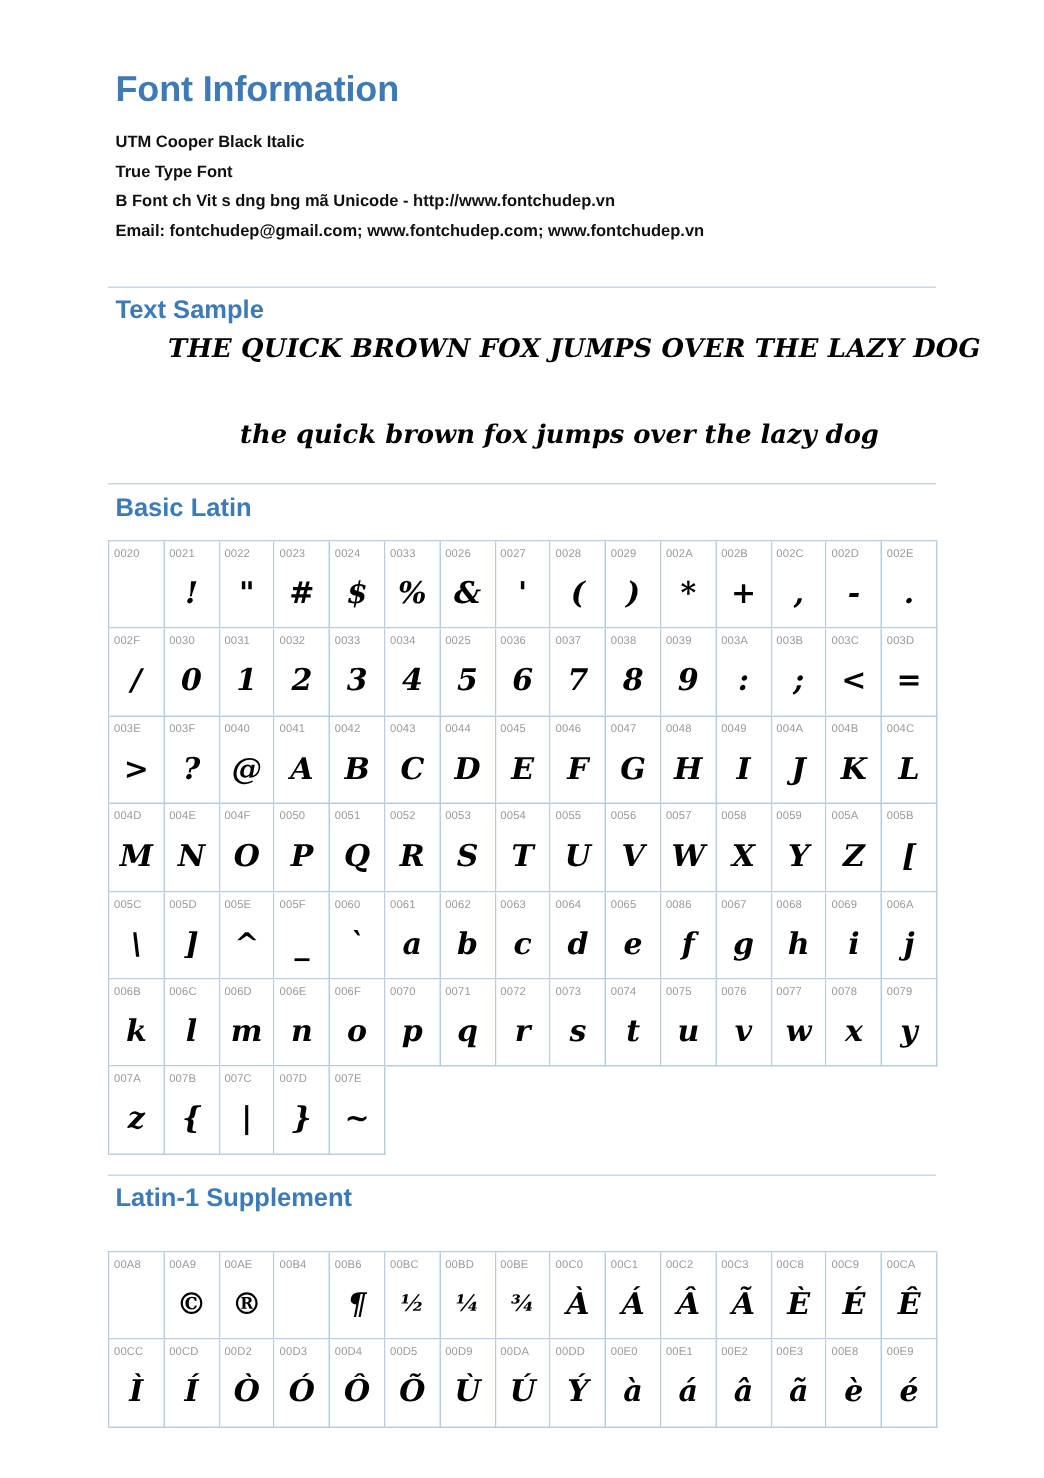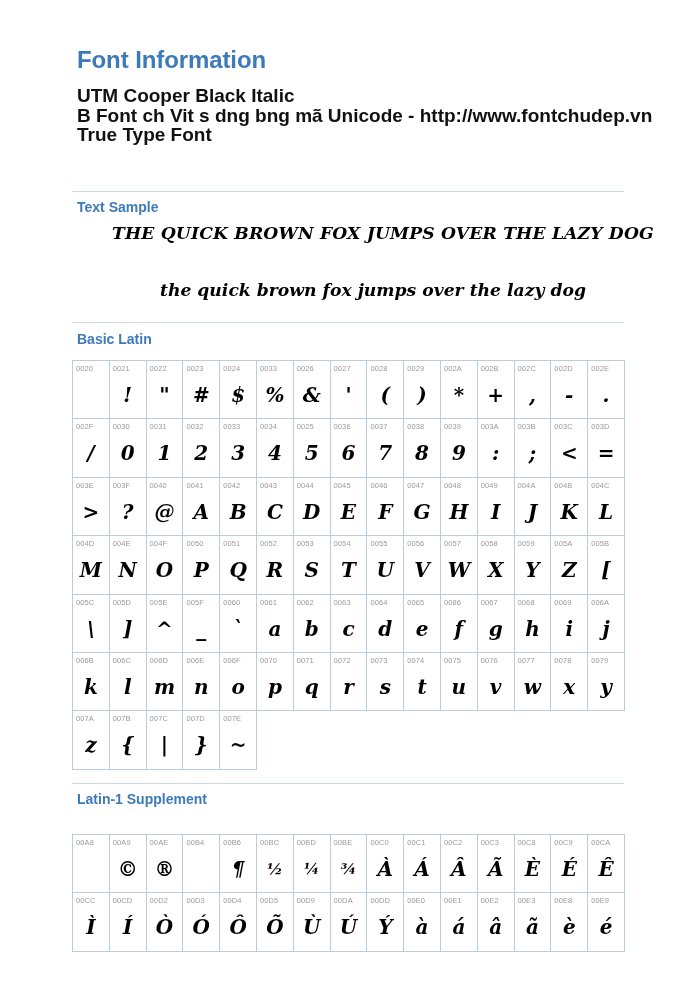--- a/index.html
+++ b/index.html
@@ -1,45 +1,46 @@
 <!DOCTYPE html>
 <html><head>
 <meta charset="utf-8">
 <style>
   html, body { margin: 0; padding: 0; background: #ffffff; }
   body { width: 696px; height: 985px; position: relative; overflow: hidden; font-family: "Liberation Sans", sans-serif; color: #111; }
   .page { position: absolute; left: 0; top: 0; width: 696px; height: 985px; }
 
   .title { position: absolute; left: 77px; top: 46px; font-size: 24px; font-weight: bold; color: #3d7ab8; line-height: 28px; letter-spacing: -0.1px; }
-  .info { position: absolute; left: 77px; top: 86px; font-size: 19px; font-weight: bold; line-height: 19.7px; color: #111; white-space: nowrap; }
+  .info { position: absolute; left: 77px; top: 86px; font-size: 11px; font-weight: bold; line-height: 19.7px; color: #111; white-space: nowrap; }
   .info div { height: 19.7px; }
 
   .sep { position: absolute; left: 72px; width: 552px; height: 1px; background: #c9d9e8; }
-  .section-h { position: absolute; left: 77px; font-size: 14px; font-weight: bold; color: #3d7ab8; line-height: 16px; }
+  .section-h { position: absolute; left: 77px; font-size: 17px; font-weight: bold; color: #3d7ab8; line-height: 16px; }
 
   .sample-upper { position: absolute; left: 112px; top: 222px; width: 512px; font-family: "DejaVu Serif", serif; font-weight: bold; font-style: italic; font-size: 17.2px; line-height: 22px; white-space: nowrap; letter-spacing: 0.15px; color: #000; }
   .sample-lower { position: absolute; left: 160px; top: 279px; width: 420px; font-family: "DejaVu Serif", serif; font-weight: bold; font-style: italic; font-size: 17.2px; line-height: 22px; white-space: nowrap; color: #000; }
 
   .grid { position: absolute; left: 72px; border-top: 1px solid #b9cde0; border-left: 1px solid #b9cde0; }
   .row { display: flex; height: 58.4px; }
   .cell { position: relative; width: 36.8px; height: 58.4px; box-sizing: border-box; border-right: 1px solid #b9cde0; border-bottom: 1px solid #b9cde0; background: #fff; }
   .cell .code { position: absolute; left: 3px; top: 3px; font-size: 7.5px; color: #9a9a9a; line-height: 9px; letter-spacing: 0.1px; }
   .cell .glyph { position: absolute; left: 0; right: 0; top: 19px; text-align: center; font-family: "DejaVu Serif", serif; font-weight: bold; font-style: italic; font-size: 20px; line-height: 30px; color: #000; }
   .cell .glyph.small { font-size: 15px; }
 </style>
 </head>
 <body>
 
 <div class="page">
 
   <div class="title">Font Information</div>
   <div class="info">
     <div>UTM Cooper Black Italic</div>
+    <div>True Type Font</div>
     <div>B Font ch Vit s dng bng mã Unicode - http://www.fontchudep.vn</div>
-    <div>True Type Font</div>
+    <div>Email: fontchudep@gmail.com; www.fontchudep.com; www.fontchudep.vn</div>
   </div>
 
   <div class="sep" style="top:191px"></div>
   <div class="section-h" style="top:199px">Text Sample</div>
   <div class="sample-upper">THE QUICK BROWN FOX JUMPS OVER THE LAZY DOG</div>
   <div class="sample-lower">the quick brown fox jumps over the lazy dog</div>
 
   <div class="sep" style="top:322px"></div>
   <div class="section-h" style="top:331px">Basic Latin</div>
   <div class="grid" id="grid-basic" style="top:360px">

